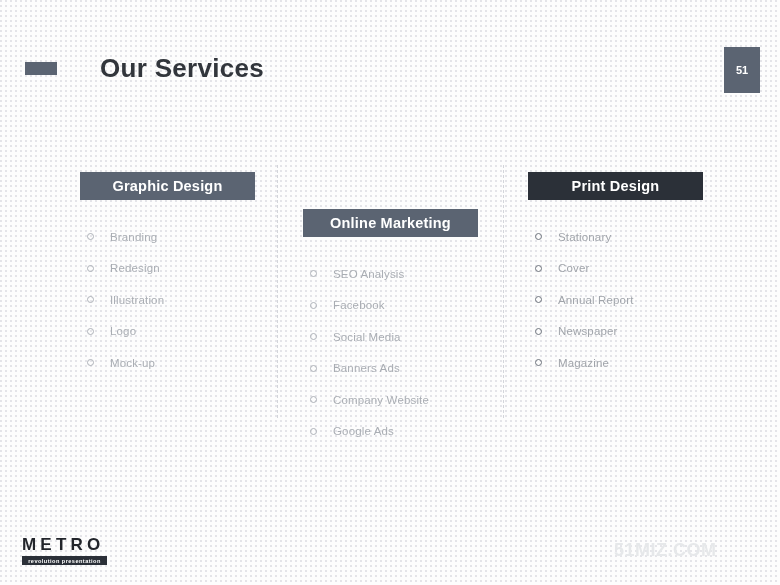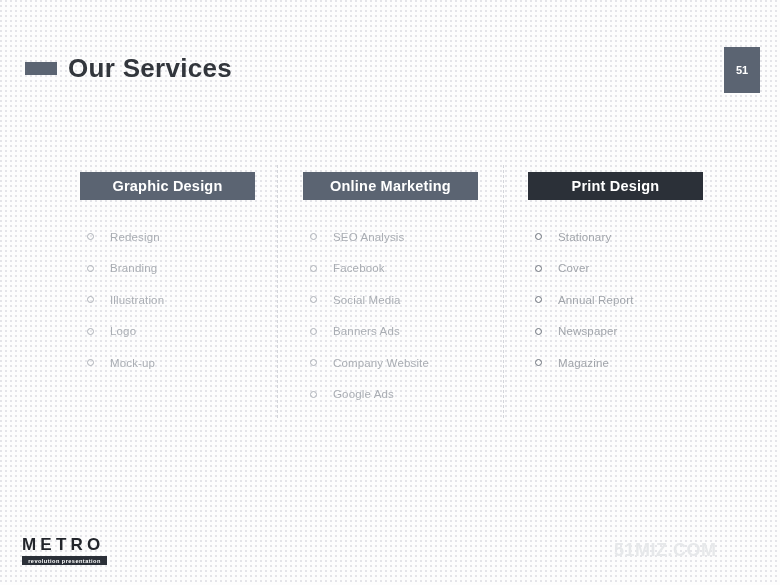--- a/index.html
+++ b/index.html
@@ -173,62 +173,62 @@
     white-space: nowrap;
   }
 </style>
 </head>
 <body>
 
 <div id="slide">
 
   <div id="title-block">
     <span id="title-accent-bar" style="background-color: rgb(91, 100, 114);"></span>
-    <span id="page-title" style="color: rgb(50, 54, 60);">Our Services</span>
+    <span id="page-title" style="color: rgb(50, 54, 60); margin-left: 32px;">Our Services</span>
   </div>
 
   <div id="page-number-badge" style="background-color: rgb(91, 100, 114);">
     <span>51</span>
   </div>
 
   <div id="divider-0" class="divider"></div>
   <div id="divider-1" class="divider"></div>
 
   <div id="columns">
 
     <div id="column-0" class="column">
       <div class="column-header" style="background-color: rgb(91, 100, 114); text-align: center;">
         <span>Graphic Design</span>
       </div>
       <ul class="column-list">
         <li class="list-item">
           <span class="bullet-ring"></span>
+          <span class="list-item-label">Branding</span>
+        </li>
+        <li class="list-item">
+          <span class="bullet-ring"></span>
           <span class="list-item-label">Redesign</span>
-        </li>
-        <li class="list-item">
-          <span class="bullet-ring"></span>
-          <span class="list-item-label">Branding</span>
         </li>
         <li class="list-item">
           <span class="bullet-ring"></span>
           <span class="list-item-label">Illustration</span>
         </li>
         <li class="list-item">
           <span class="bullet-ring"></span>
           <span class="list-item-label">Logo</span>
         </li>
         <li class="list-item">
           <span class="bullet-ring"></span>
           <span class="list-item-label">Mock-up</span>
         </li>
       </ul>
     </div>
 
     <div id="column-1" class="column">
-      <div class="column-header" style="background-color: rgb(91, 100, 114);">
+      <div class="column-header" style="background-color: rgb(91, 100, 114); margin-top: 37px;">
         <span>Online Marketing</span>
       </div>
       <ul class="column-list">
         <li class="list-item">
           <span class="bullet-ring"></span>
           <span class="list-item-label">SEO Analysis</span>
         </li>
         <li class="list-item">
           <span class="bullet-ring"></span>
           <span class="list-item-label">Facebook</span>

